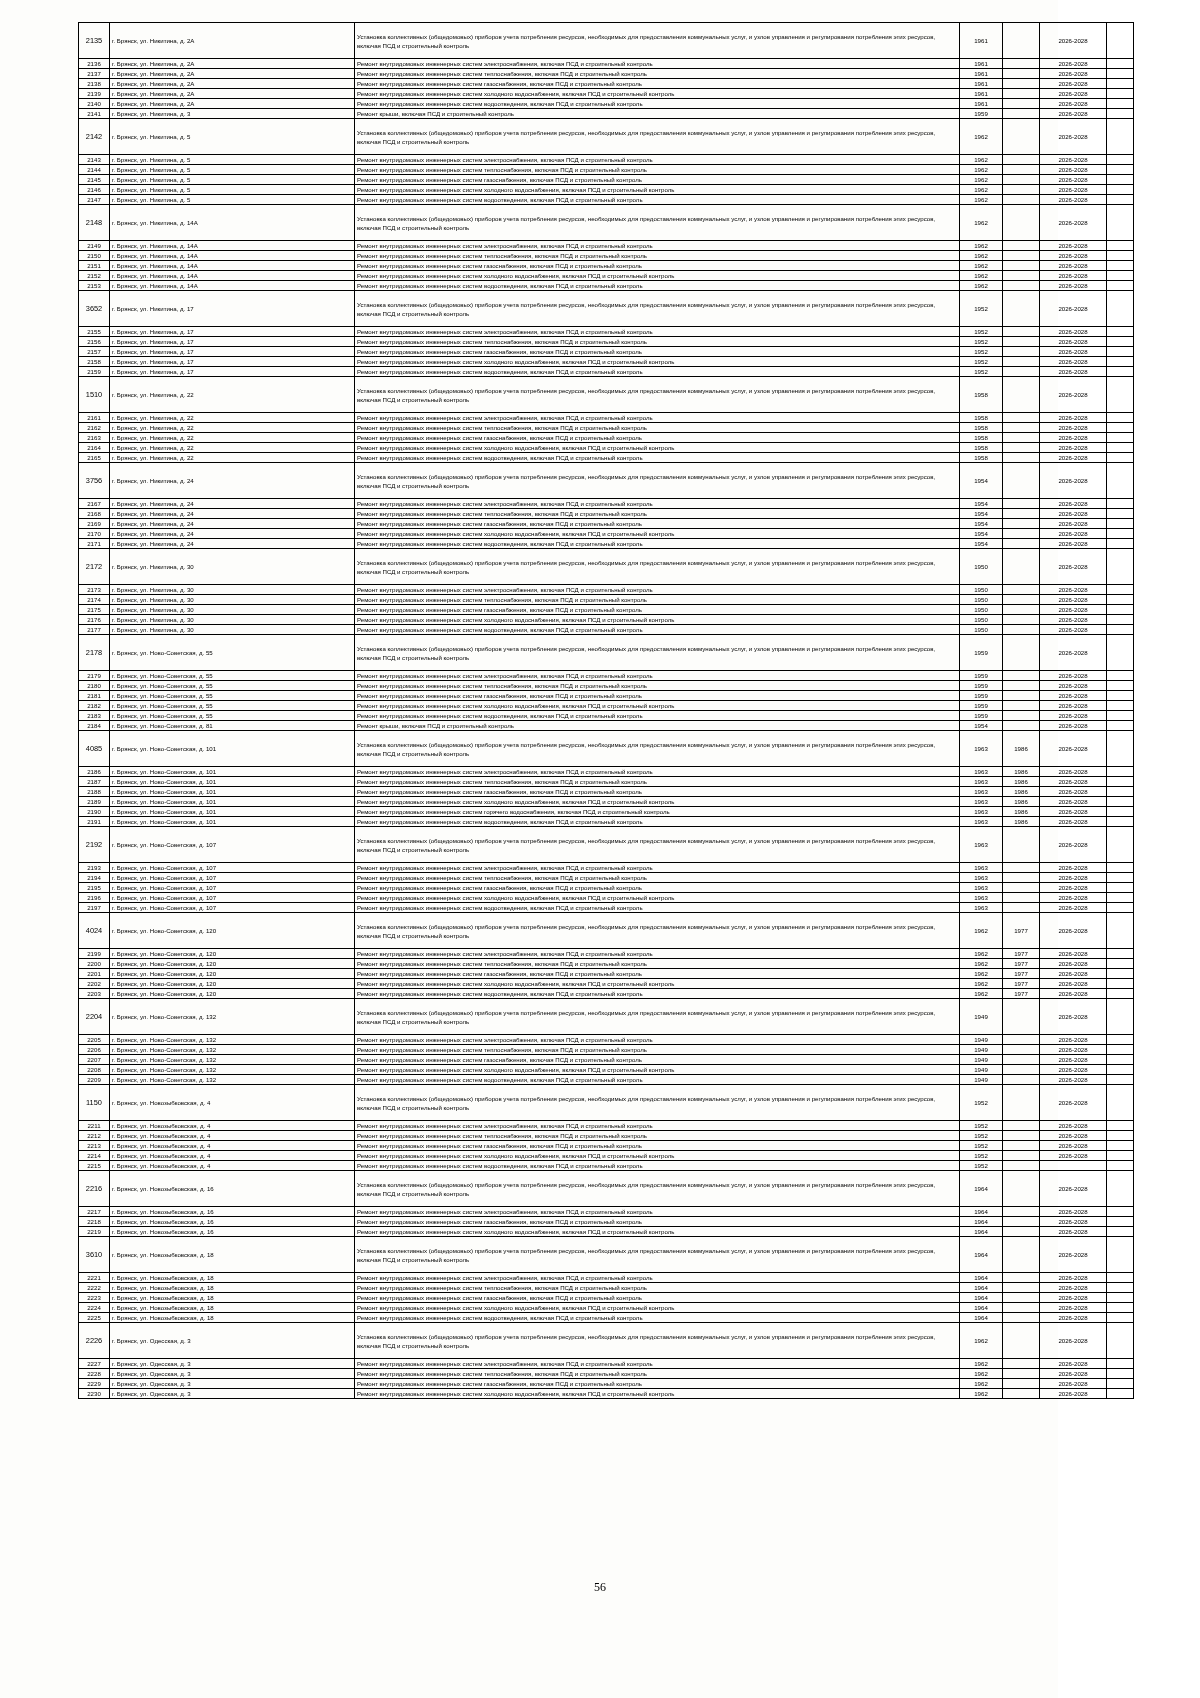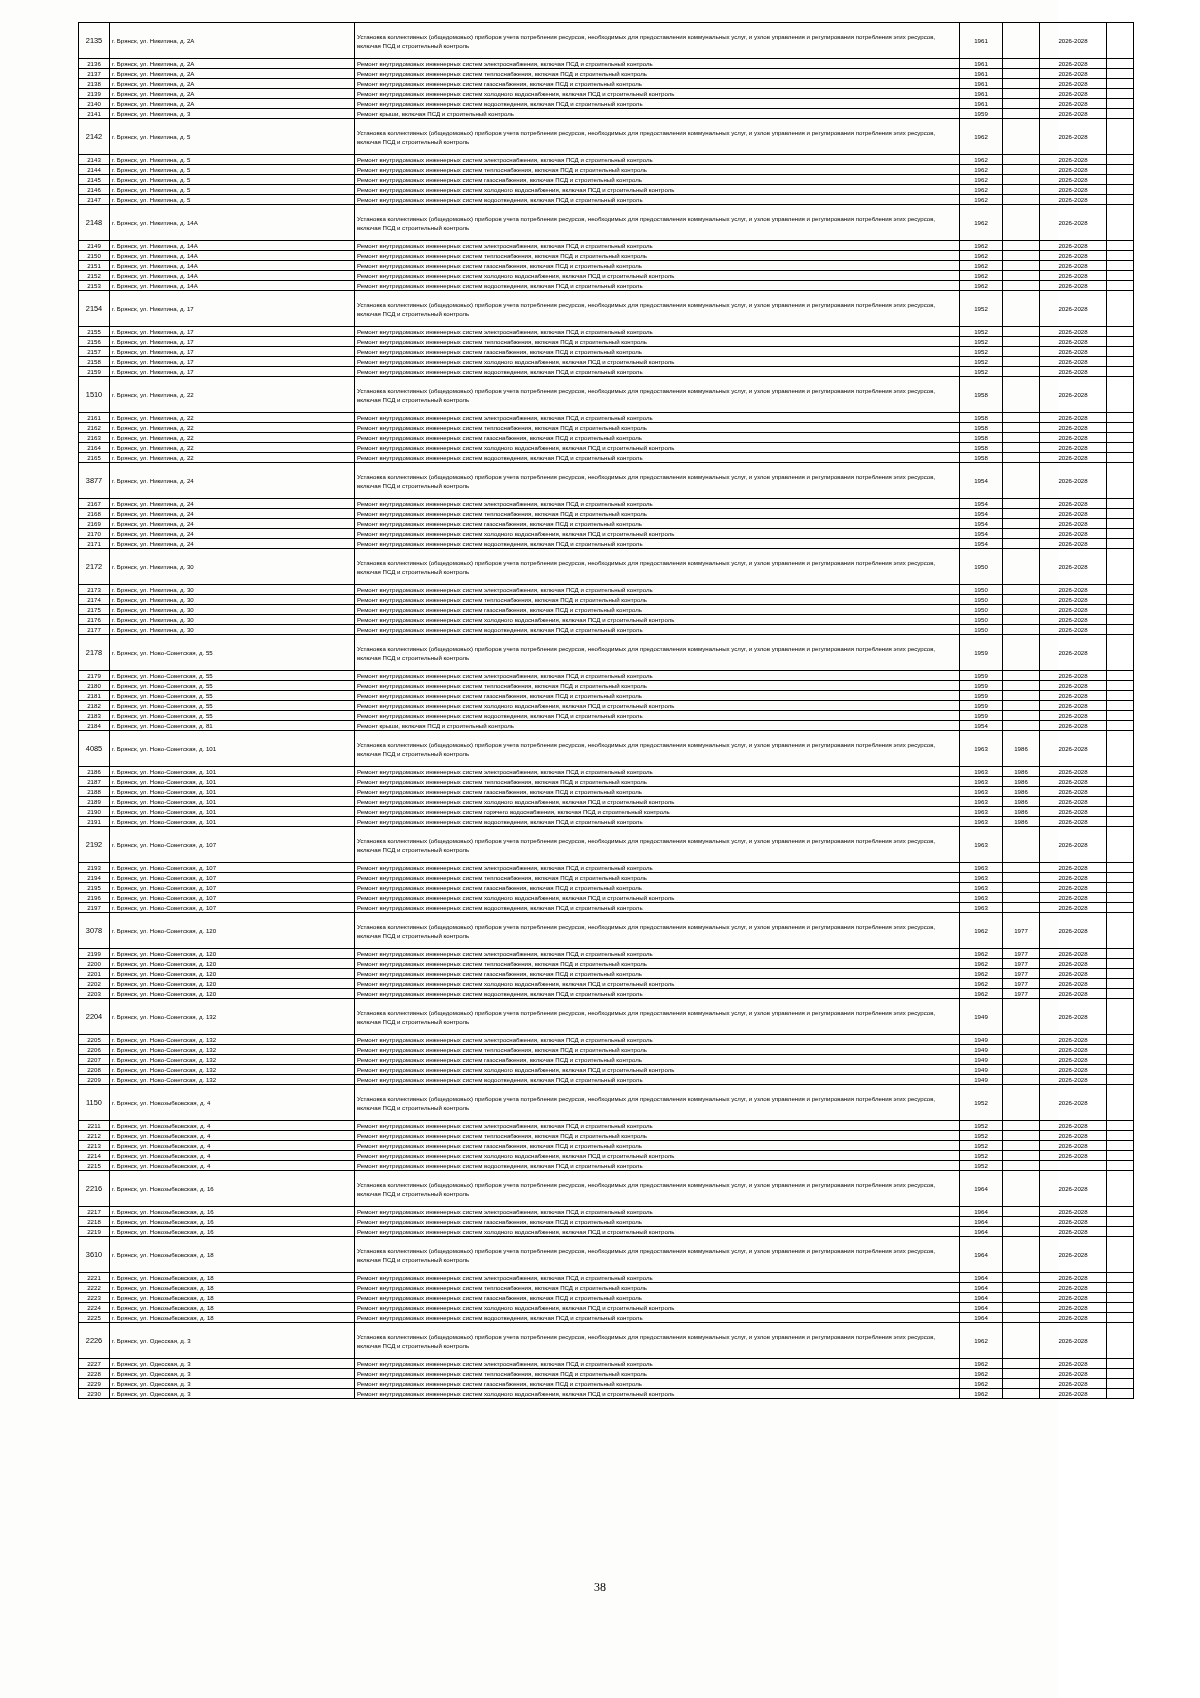--- a/index.html
+++ b/index.html
@@ -266,21 +266,21 @@
           <tr class="short">
             <td class="c-num">2153</td>
             <td class="c-addr">г. Брянск, ул. Никитина, д. 14А</td>
             <td class="c-work">Ремонт внутридомовых инженерных систем водоотведения, включая ПСД и строительный контроль</td>
             <td class="c-year">1962</td>
             <td class="c-year2"></td>
             <td class="c-period">2026-2028</td>
             <td class="c-tail"></td>
           </tr>
           <tr class="tall">
-            <td class="c-num big">2154</td>
+            <td class="c-num big">3652</td>
             <td class="c-addr">г. Брянск, ул. Никитина, д. 17</td>
             <td class="c-work">Установка коллективных (общедомовых) приборов учета потребления ресурсов, необходимых для предоставления коммунальных услуг, и узлов управления и регулирования потребления этих ресурсов, включая ПСД и строительный контроль</td>
             <td class="c-year">1952</td>
             <td class="c-year2"></td>
             <td class="c-period">2026-2028</td>
             <td class="c-tail"></td>
           </tr>
           <tr class="short">
             <td class="c-num">2155</td>
             <td class="c-addr">г. Брянск, ул. Никитина, д. 17</td>
@@ -374,21 +374,21 @@
           <tr class="short">
             <td class="c-num">2165</td>
             <td class="c-addr">г. Брянск, ул. Никитина, д. 22</td>
             <td class="c-work">Ремонт внутридомовых инженерных систем водоотведения, включая ПСД и строительный контроль</td>
             <td class="c-year">1958</td>
             <td class="c-year2"></td>
             <td class="c-period">2026-2028</td>
             <td class="c-tail"></td>
           </tr>
           <tr class="tall">
-            <td class="c-num big">3877</td>
+            <td class="c-num big">3756</td>
             <td class="c-addr">г. Брянск, ул. Никитина, д. 24</td>
             <td class="c-work">Установка коллективных (общедомовых) приборов учета потребления ресурсов, необходимых для предоставления коммунальных услуг, и узлов управления и регулирования потребления этих ресурсов, включая ПСД и строительный контроль</td>
             <td class="c-year">1954</td>
             <td class="c-year2"></td>
             <td class="c-period">2026-2028</td>
             <td class="c-tail"></td>
           </tr>
           <tr class="short">
             <td class="c-num">2167</td>
             <td class="c-addr">г. Брянск, ул. Никитина, д. 24</td>
@@ -662,21 +662,21 @@
           <tr class="short">
             <td class="c-num">2197</td>
             <td class="c-addr">г. Брянск, ул. Ново-Советская, д. 107</td>
             <td class="c-work">Ремонт внутридомовых инженерных систем водоотведения, включая ПСД и строительный контроль</td>
             <td class="c-year">1963</td>
             <td class="c-year2"></td>
             <td class="c-period">2026-2028</td>
             <td class="c-tail"></td>
           </tr>
           <tr class="tall">
-            <td class="c-num big">3078</td>
+            <td class="c-num big">4024</td>
             <td class="c-addr">г. Брянск, ул. Ново-Советская, д. 120</td>
             <td class="c-work">Установка коллективных (общедомовых) приборов учета потребления ресурсов, необходимых для предоставления коммунальных услуг, и узлов управления и регулирования потребления этих ресурсов, включая ПСД и строительный контроль</td>
             <td class="c-year">1962</td>
             <td class="c-year2">1977</td>
             <td class="c-period">2026-2028</td>
             <td class="c-tail"></td>
           </tr>
           <tr class="short">
             <td class="c-num">2199</td>
             <td class="c-addr">г. Брянск, ул. Ново-Советская, д. 120</td>
@@ -961,14 +961,14 @@
             <td class="c-addr">г. Брянск, ул. Одесская, д. 3</td>
             <td class="c-work">Ремонт внутридомовых инженерных систем холодного водоснабжения, включая ПСД и строительный контроль</td>
             <td class="c-year">1962</td>
             <td class="c-year2"></td>
             <td class="c-period">2026-2028</td>
             <td class="c-tail"></td>
           </tr>
         </tbody>
     </table>
   </div>
-  <div class="pagenum">38</div>
+  <div class="pagenum">56</div>
 </div>
 
 </body></html>

